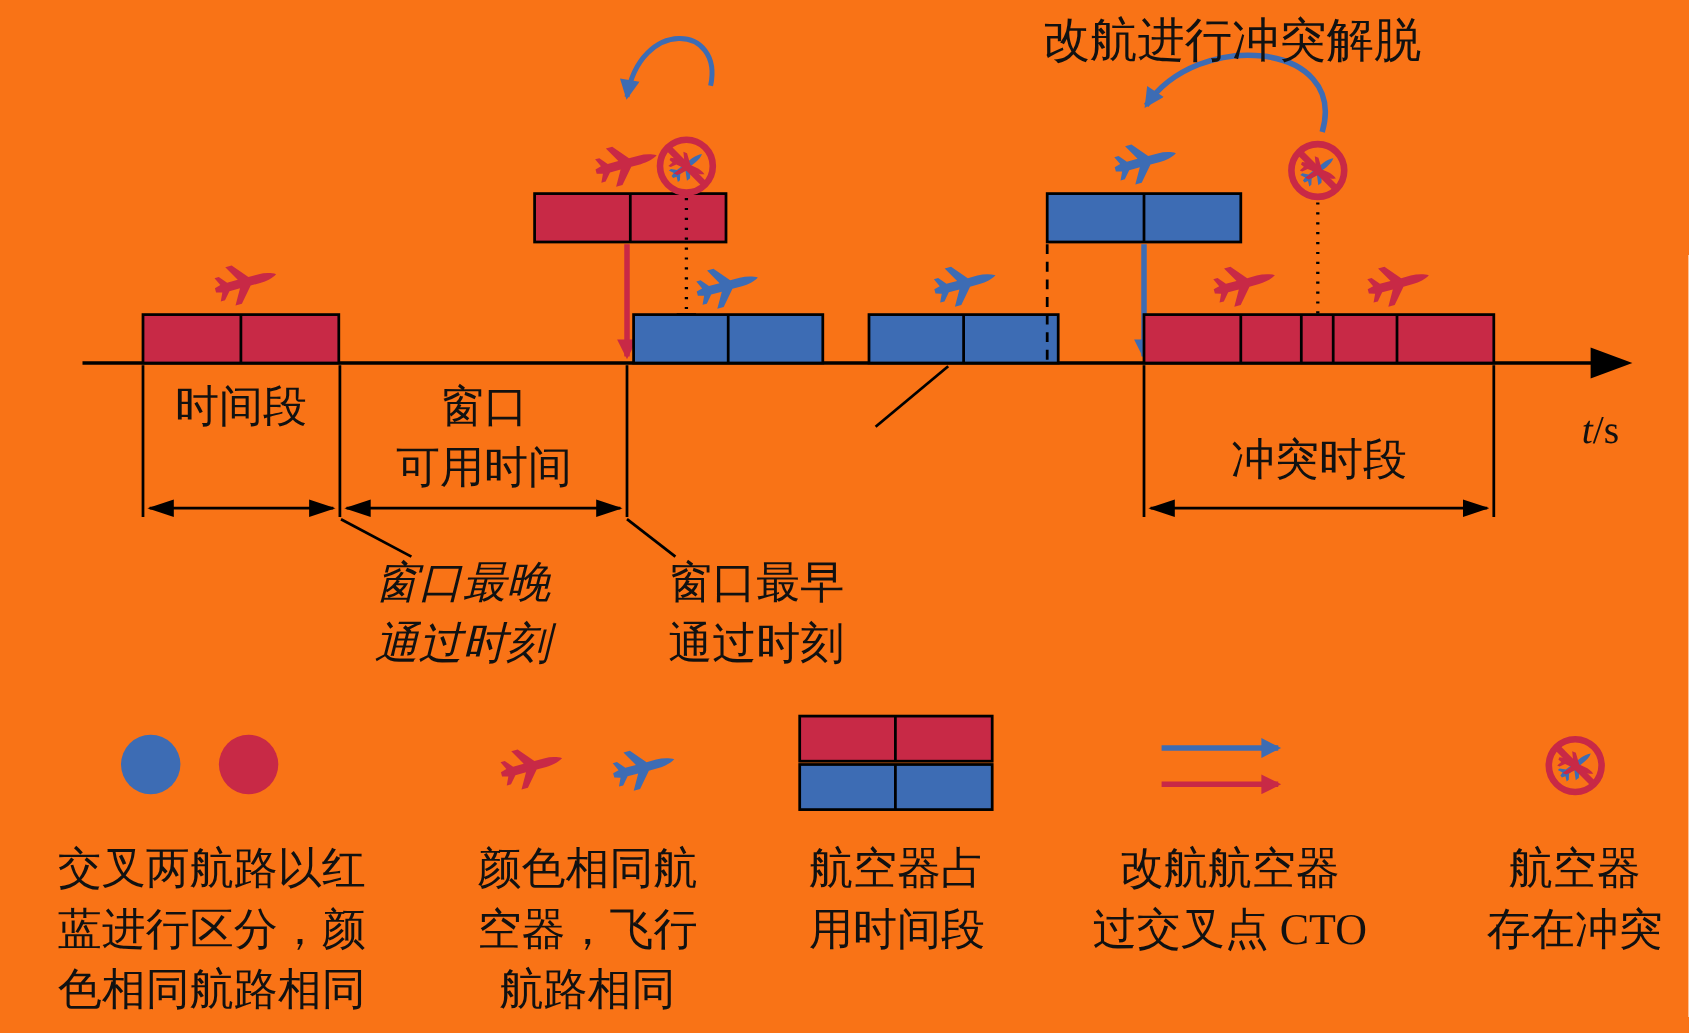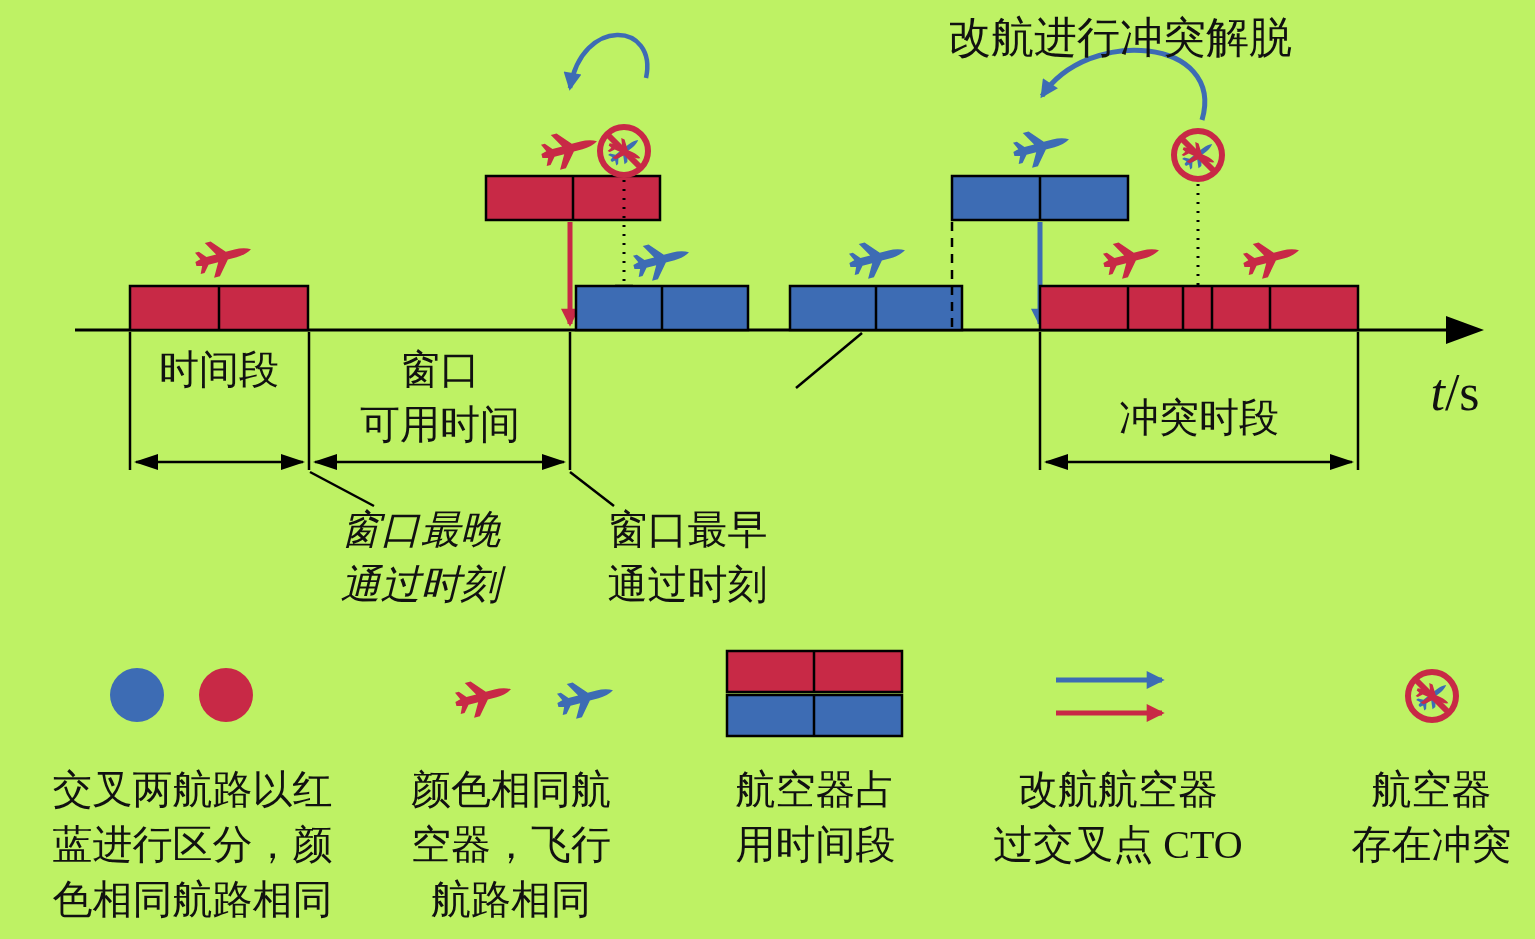--- a/index.html
+++ b/index.html
@@ -1,23 +1,23 @@
 <!DOCTYPE html>
 <html style="--red: #c82946; --blue: #3d6cb4;"><head>
 <meta charset="utf-8">
 <style>
   html,body { margin:0; padding:0; background:#ffffff; }
   .page {
-    position:relative; width:1535px; height:939px; background:#bef264;
+    position:relative; width:1535px; height:939px; background:#f97316;
     font-family:"Liberation Serif","DejaVu Serif",serif; color:#111111; overflow:hidden;
   }
   svg.canvas { position:absolute; left:0; top:0; width:1535px; height:939px; }
   .label { position:absolute; text-align:center; font-size:40px; line-height:1.38; white-space:nowrap; }
   .label.big { font-size:43px; }
-  .axis-unit { font-size:52px; }
+  .axis-unit { font-size:36px;margin-top:10px; }
   .axis-unit .t { font-style:italic; }
   .fill-red   { fill:var(--red); }
   .fill-blue  { fill:var(--blue); }
   .fill-black { fill:#000; }
   .stroke-red   { stroke:var(--red); }
   .stroke-blue  { stroke:var(--blue); }
   .stroke-black { stroke:#000; }
   .block { stroke:#000; stroke-width:2.5; }
   .divider { stroke:#000; stroke-width:2.5; }
   .thin { stroke-width:2.5; }
@@ -174,21 +174,21 @@
     <div>窗口最早</div>
     <div>通过时刻</div>
   </div>
 
   <div class="label" style="left:5px; top:762px; width:375px;">
     <div>交叉两航路以红</div>
     <div>蓝进行区分，颜</div>
     <div>色相同航路相同</div>
   </div>
 
-  <div class="label" style="left:380px; top:762px; width:262px;">
+  <div class="label" style="left:403px; top:762px; width:262px;">
     <div>颜色相同航</div>
     <div>空器，飞行</div>
     <div>航路相同</div>
   </div>
 
   <div class="label" style="left:703px; top:762px; width:225px;">
     <div>航空器占</div>
     <div>用时间段</div>
   </div>
 

